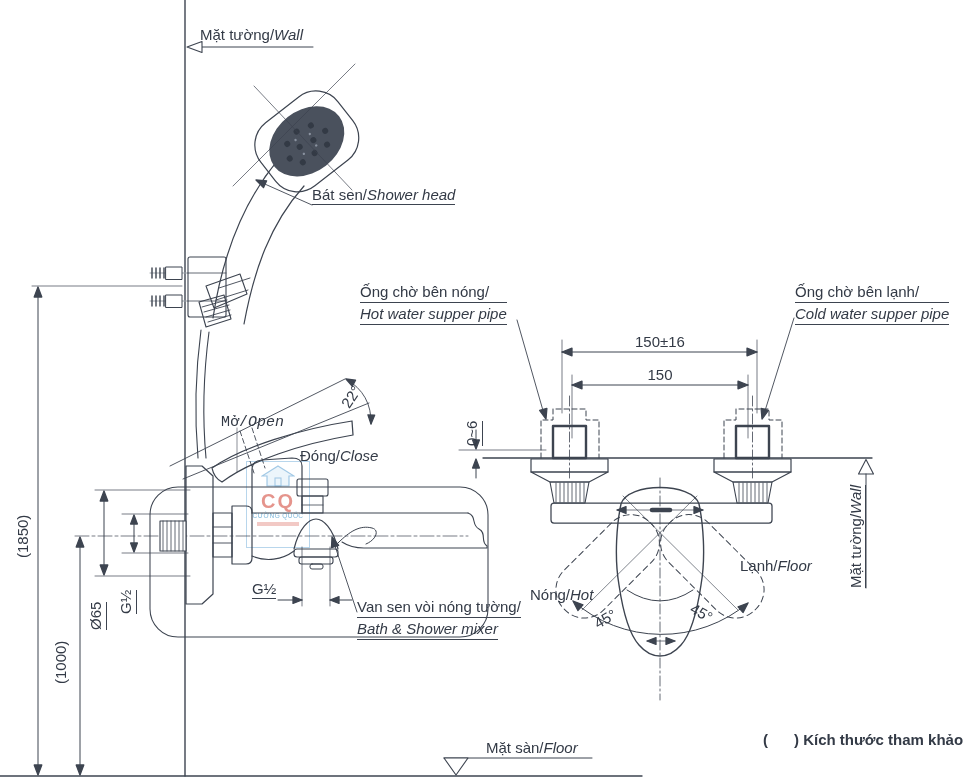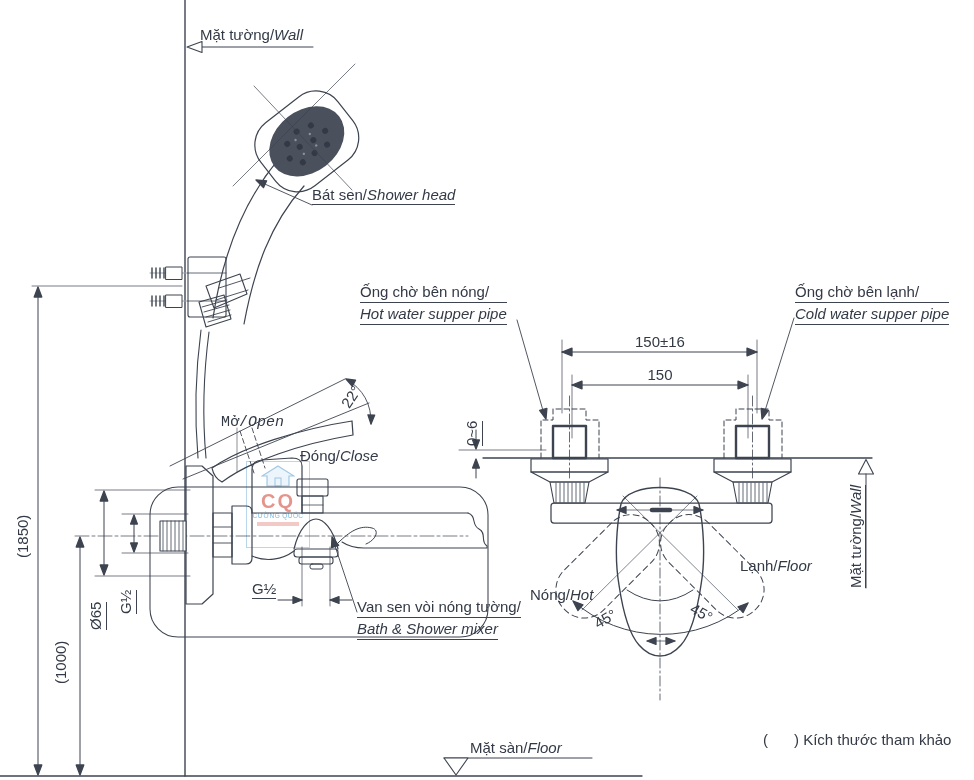--- a/index.html
+++ b/index.html
@@ -10,21 +10,21 @@
   .lbl i{font-style:italic;}
   .u{border-bottom:1.2px solid #3d4450;padding-bottom:1px;}
   .blk{display:inline-block;border-bottom:1.2px solid #3d4450;padding-bottom:1px;}
   .stackline{display:block;margin-bottom:2px;}
   .rot{transform-origin:0 0;transform:rotate(-90deg);}
   .rotu{transform-origin:0 0;transform:rotate(-90deg);border-bottom:1.2px solid #3d4450;padding-bottom:1px;}
   .r22{transform-origin:50% 50%;transform:rotate(-57deg);}
   .r45l{transform-origin:50% 50%;transform:rotate(-30deg);}
   .r45r{transform-origin:50% 50%;transform:rotate(30deg);}
   .ctr{text-align:center;}
-  .legend{position:absolute;left:763px;top:729px;z-index:3;font-size:15px;line-height:21px;}
+  .legend{position:absolute;left:763px;top:729px;z-index:3;font-size:15px;line-height:21px;font-weight:bold;}
   .legend .gap{display:inline-block;width:26px;}
   .watermark{position:absolute;left:246px;top:461px;width:62px;z-index:1;text-align:center;
              border:1.5px solid rgba(125,180,220,0.55);padding:3px 0 21px 0;}
   .wm-cq{font-size:20px;font-weight:bold;letter-spacing:2px;color:rgba(208,60,45,0.55);line-height:20px;}
   .wm-name{font-size:6.5px;letter-spacing:0.4px;color:rgba(110,175,215,0.9);margin-top:1px;}
   .wm-line{width:42px;height:4px;background:rgba(208,60,45,0.28);margin:3px auto 0 auto;}
 </style>
 </head>
 <body>
 
@@ -307,21 +307,21 @@
 
   <div class="lbl" style="left:252px;top:580px;">
     <span class="u">G½</span>
   </div>
 
   <div class="lbl" style="left:357px;top:598px;">
     <span class="blk stackline">Van sen vòi nóng tường/</span>
     <span class="blk"><i>Bath &amp; Shower mixer</i></span>
   </div>
 
-  <div class="lbl" style="left:470px;top:739px;">
+  <div class="lbl" style="left:486px;top:739px;">
     <span>Mặt sàn/</span><i>Floor</i>
   </div>
 
   <div class="legend">
     <div>
       <span>(</span><span class="gap"></span><span>) Kích thước tham khảo</span>
     </div>
   </div>
 
 </div>

